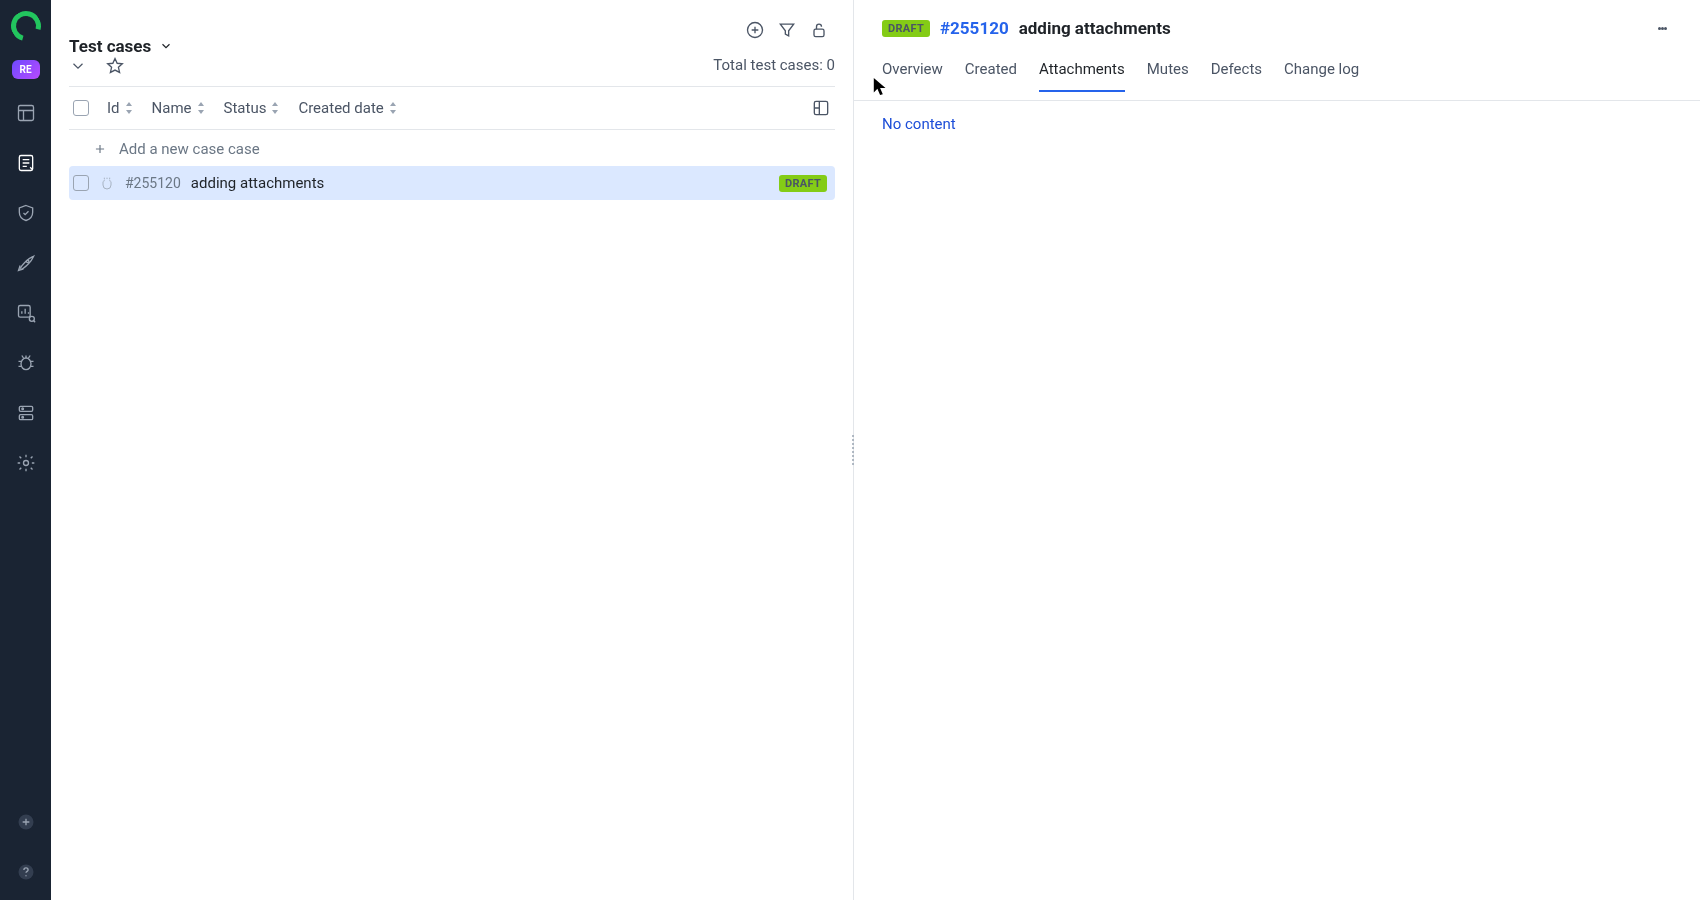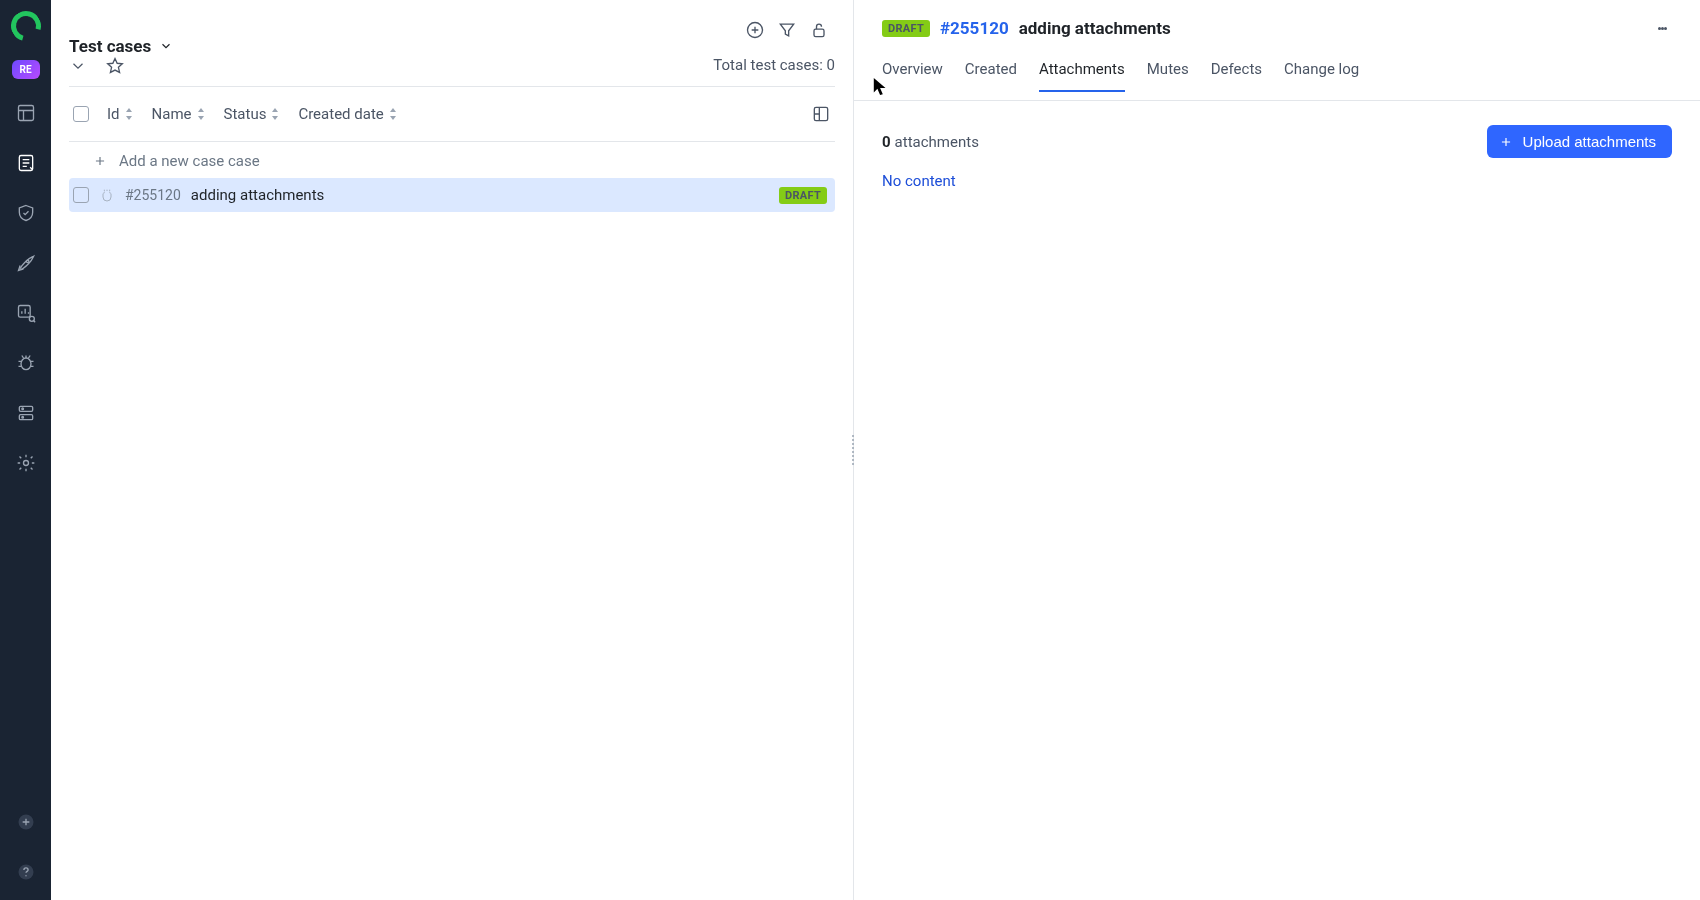--- a/index.html
+++ b/index.html
@@ -30,21 +30,21 @@
 
   
   .pl-sub { display: flex; align-items: flex-start; padding: 8px 18px 10px 18px; }
   .sub-left { display: flex; align-items: center; gap: 18px; }
   .sub-left .chev { width: 18px; height: 18px; color: #4b5565; cursor: pointer; }
   .sub-left .star { width: 20px; height: 20px; color: #4b5565; cursor: pointer; }
   .sub-left svg { stroke: currentColor; fill: none; stroke-width: 1.6; }
   .total { color: #4b5565; font-size: 15px; }
 
   
-  .tbl-head { display: flex; align-items: center; border-top: 1px solid #e3e6ea; border-bottom: 1px solid #e3e6ea; margin: 0 18px; height: 56px; gap: 18px; color: #4b5565; font-size: 15px; padding: 0 4px; }
+  .tbl-head { display: flex; align-items: center; border-top: 1px solid #e3e6ea; border-bottom: 1px solid #e3e6ea; margin: 0 18px; height: 44px; gap: 18px; color: #4b5565; font-size: 15px; padding: 0 4px; }
   .chk { width: 16px; height: 16px; border: 1.6px solid #9aa4b2; border-radius: 3px; cursor: pointer; }
   .col { display: inline-flex; align-items: center; gap: 4px; cursor: pointer; }
   .sort-ic { width: 10px; height: 12px; display: inline-block; position: relative; }
   .sort-ic::before, .sort-ic::after { content: ""; position: absolute; left: 2px; width: 0; height: 0; border-left: 3px solid transparent; border-right: 3px solid transparent; }
   .sort-ic::before { top: 0; border-bottom: 4px solid #9aa4b2; }
   .sort-ic::after { bottom: 0; border-top: 4px solid #9aa4b2; }
   .tbl-head-spacer { flex: 1; }
   .cols-btn { width: 20px; height: 20px; color: #4b5565; cursor: pointer; }
   .cols-btn svg { stroke: currentColor; fill: none; stroke-width: 1.6; }
 
@@ -296,32 +296,20 @@
 
     <div class="tabs">
       <div class="tab">Overview</div>
       <div class="tab">Created</div>
       <div class="tab active">Attachments</div>
       <div class="tab">Mutes</div>
       <div class="tab">Defects</div>
       <div class="tab">Change log</div>
     </div>
 
-    <div class="att-row">
-      <span class="att-count">
-        <b>0</b><span>attachments</span>
-      </span>
-      <div class="att-spacer"></div>
-      <button class="upload-btn">
-        <span class="plus2"><svg viewBox="0 0 24 24">
-              <path d="M12 5v14M5 12h14"></path>
-            </svg></span>
-        <span>Upload attachments</span>
-      </button>
-    </div>
 
     <div class="no-content">No content</div>
   </div>
 </div>
 
 <div class="cursor">
   <svg viewBox="0 0 20 24">
       <path d="M2 2l0 16 4-4 3 7 3-1-3-7 6 0z" fill="#000"></path>
     </svg>
 </div>

